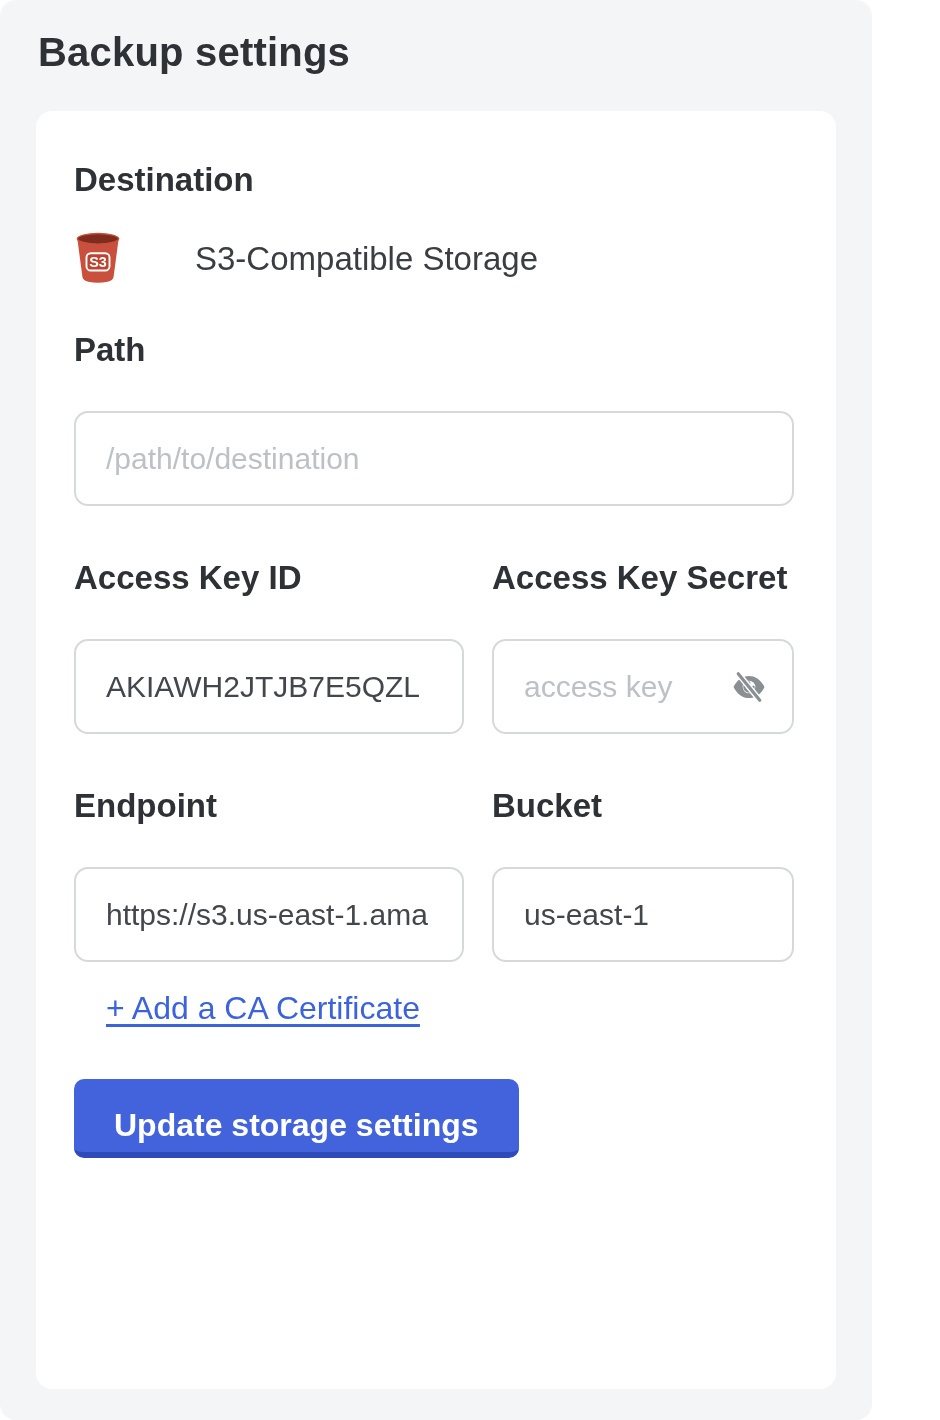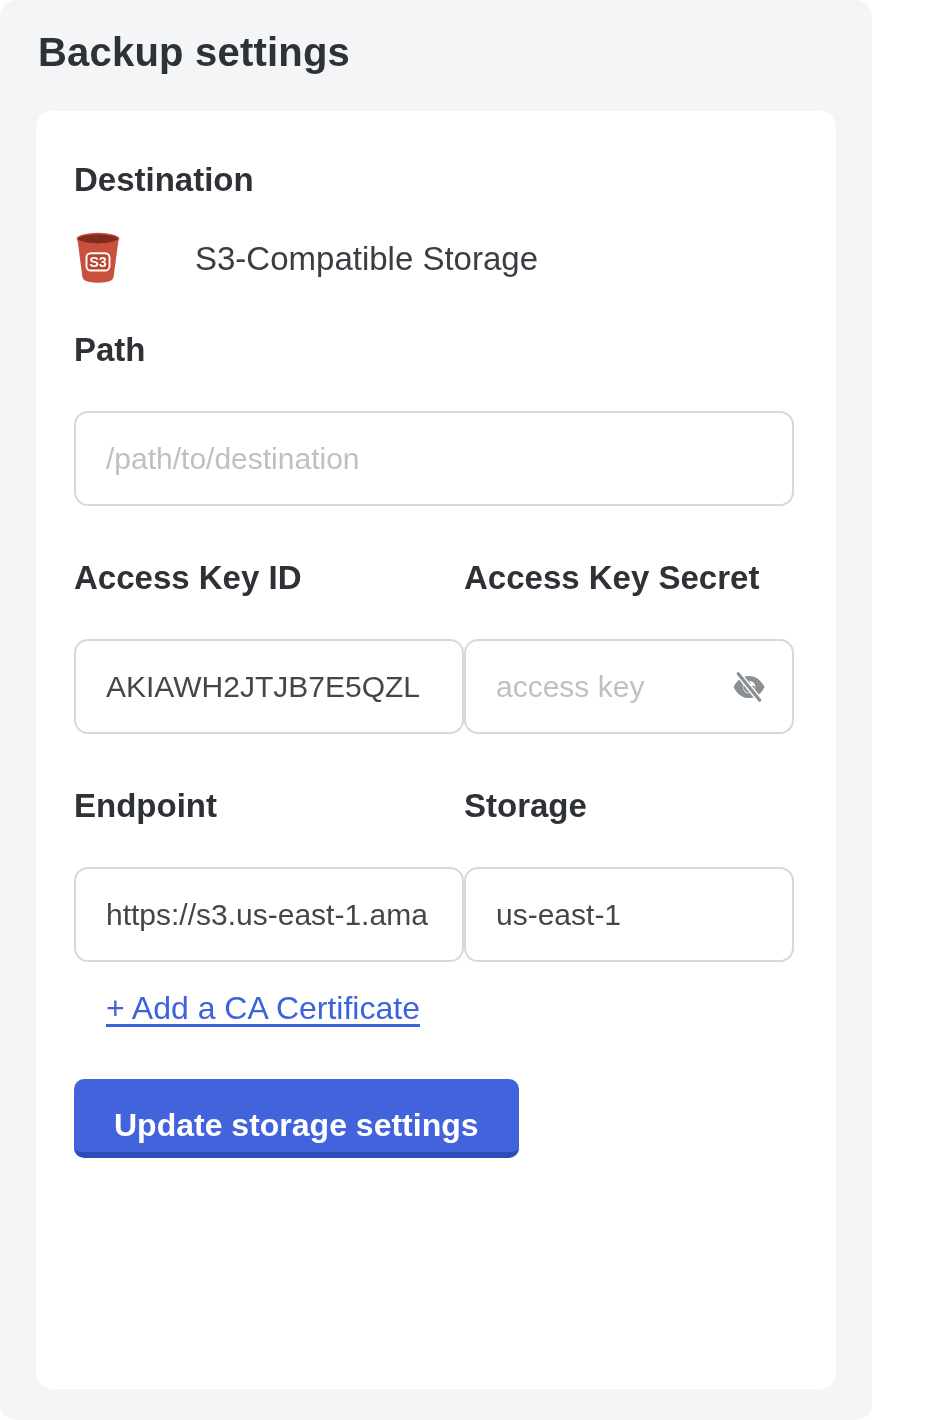--- a/index.html
+++ b/index.html
@@ -48,20 +48,21 @@
   .provider-name {
     font-size: 33px;
     color: #3a3d42;
     margin-left: 35px;
   }
   .field { margin-bottom: 55px; }
   .field > .field-label { margin-bottom: 45px; }
   .grid {
     display: grid;
     grid-template-columns: 390px 1fr;
+    column-gap: 28px;
     margin-bottom: 55px;
   }
   .grid .field-label { margin-bottom: 45px; }
   .grid.last { margin-bottom: 8px; }
   input.text-input {
     display: block;
     width: 100%;
     height: 95px;
     border: 2px solid #d6d9dc;
     border-radius: 14px;
@@ -156,21 +157,21 @@
         </div>
       </div>
     </div>
 
     <div class="grid last">
       <div>
         <div class="field-label">Endpoint</div>
         <input class="text-input" type="text" value="https://s3.us-east-1.ama" style="">
       </div>
       <div>
-        <div class="field-label">Storage</div>
+        <div class="field-label">Bucket</div>
         <input class="text-input" type="text" value="us-east-1" style="">
       </div>
     </div>
 
     <a class="ca-link">+ Add a CA Certificate</a>
 
     <div>
       <button class="update-btn">Update storage settings</button>
     </div>
 

